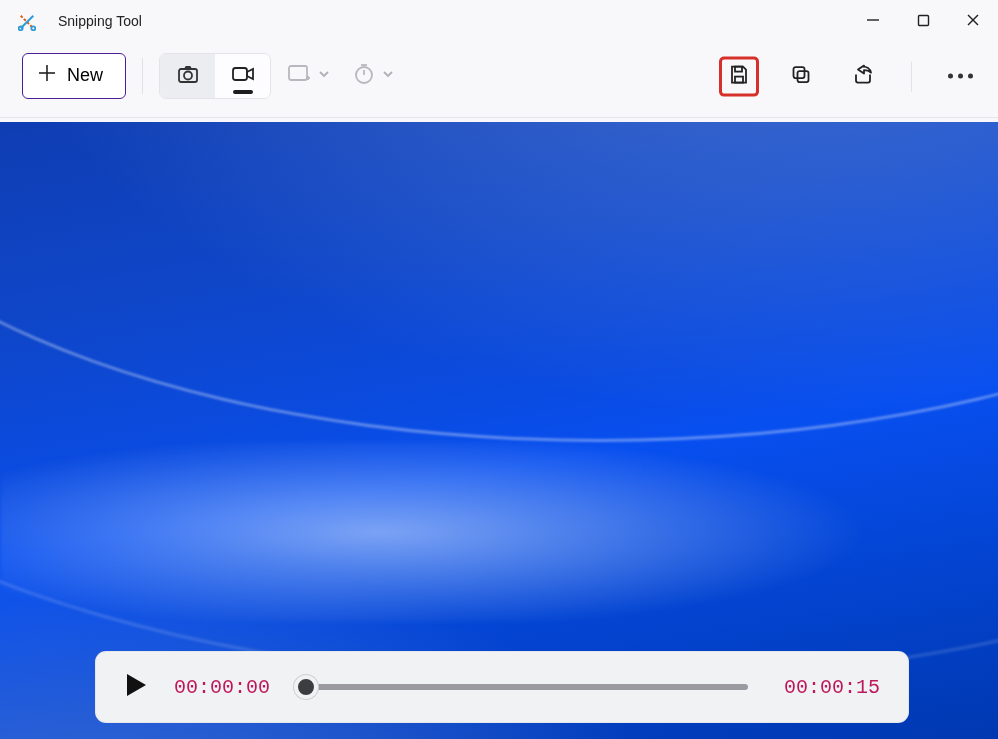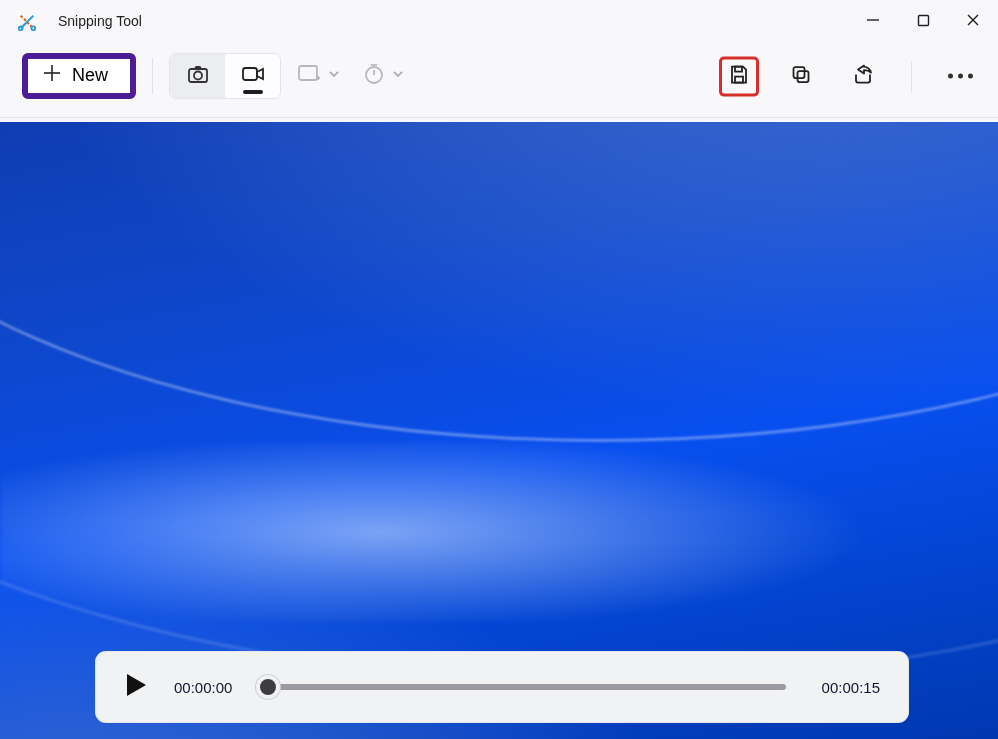--- a/index.html
+++ b/index.html
@@ -41,21 +41,21 @@
     background:#f8f8fb;
     height:78px;
     border-bottom:1px solid #e5e5ea;
     position:relative;
   }
   .sep {
     width:1px; height:36px; background:#e2e2e6; margin:0 6px;
   }
   .new-btn {
     height:46px; padding:0 22px 0 14px;
-    border:6px solid #4c1d95; border-radius:6px;
+    border:1px solid #4c1d95; border-radius:6px;
     background:#fff; display:flex; align-items:center; gap:10px;
     font-size:18px; cursor:pointer;
   }
   .new-btn svg { stroke:#222; }
 
   .mode-group{
     display:flex; align-items:center;
     border:1px solid #e3e3e8; border-radius:7px;
     background:#fff; overflow:hidden; height:46px;
   }
@@ -122,21 +122,21 @@
   }
 
   
   .playback{
     position:absolute; left:96px; right:90px; bottom:17px; height:70px;
     background:#f1f2f4; border-radius:10px;
     display:flex; align-items:center; padding:0 28px; gap:26px;
     box-shadow:0 0 0 1px #e6e7ea;
   }
   .play-btn{ cursor:pointer; display:flex; align-items:center;}
-  .time{ font-size:15px; color:#0f172a; font-variant-numeric:tabular-nums; }
+  .time{ font-size:20px; color:#be185d; font-variant-numeric:tabular-nums;font-family:Liberation Mono, monospace; }
   .track{
     flex:1; height:6px; background:#9a9aa0; border-radius:3px; position:relative;
     margin:0 10px;
   }
   .thumb{
     position:absolute; left:0px; top:50%; transform:translate(-50%,-50%);
     width:24px; height:24px; border-radius:50%;
     background:#3d3d3f; border:4px solid #f1f2f4; box-shadow:0 0 0 1px #cfd0d4;
   }
 </style>

